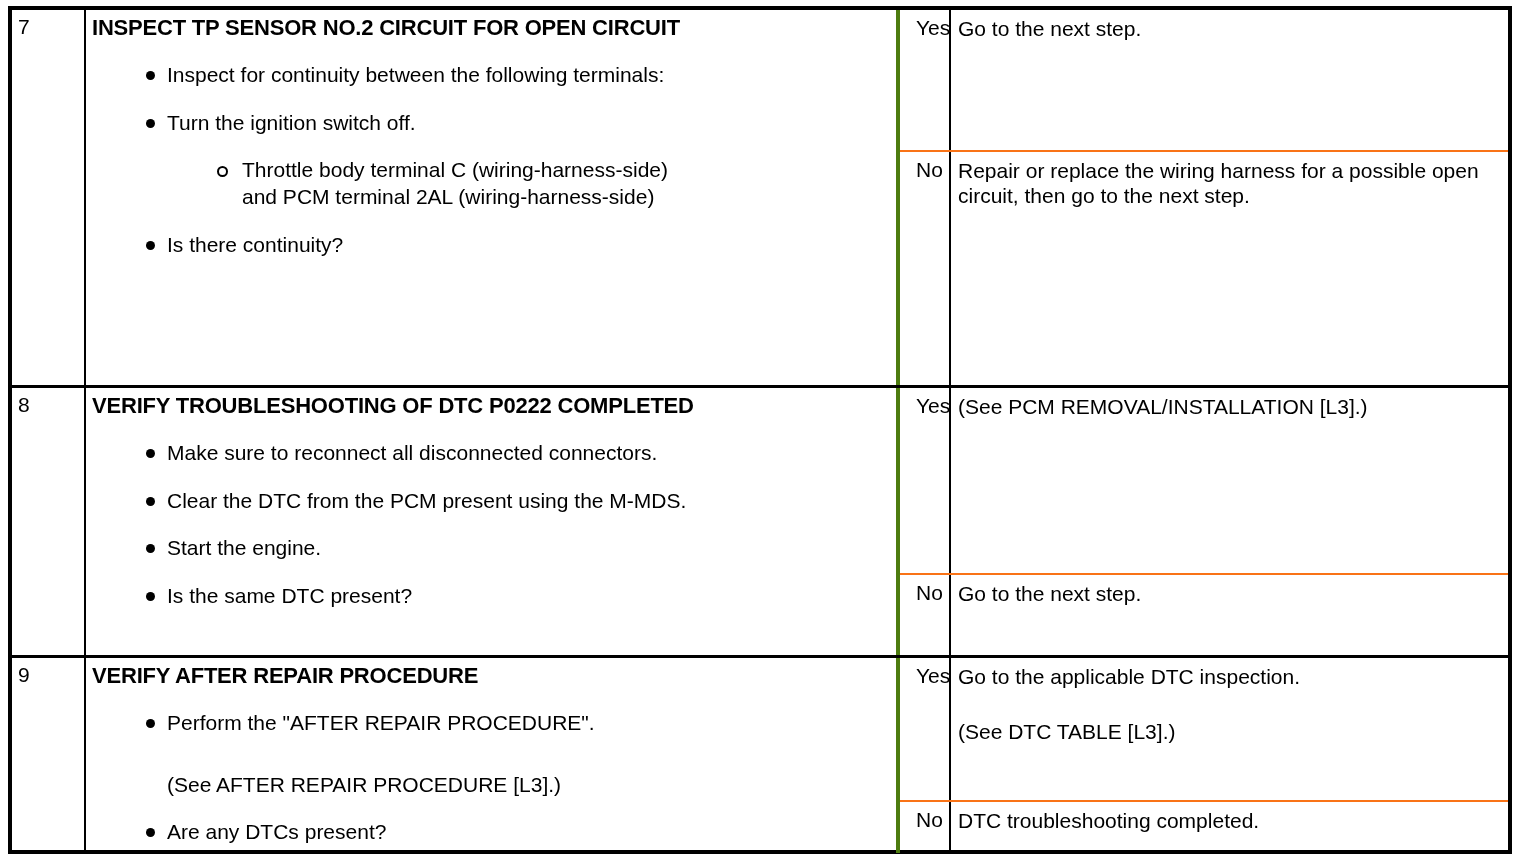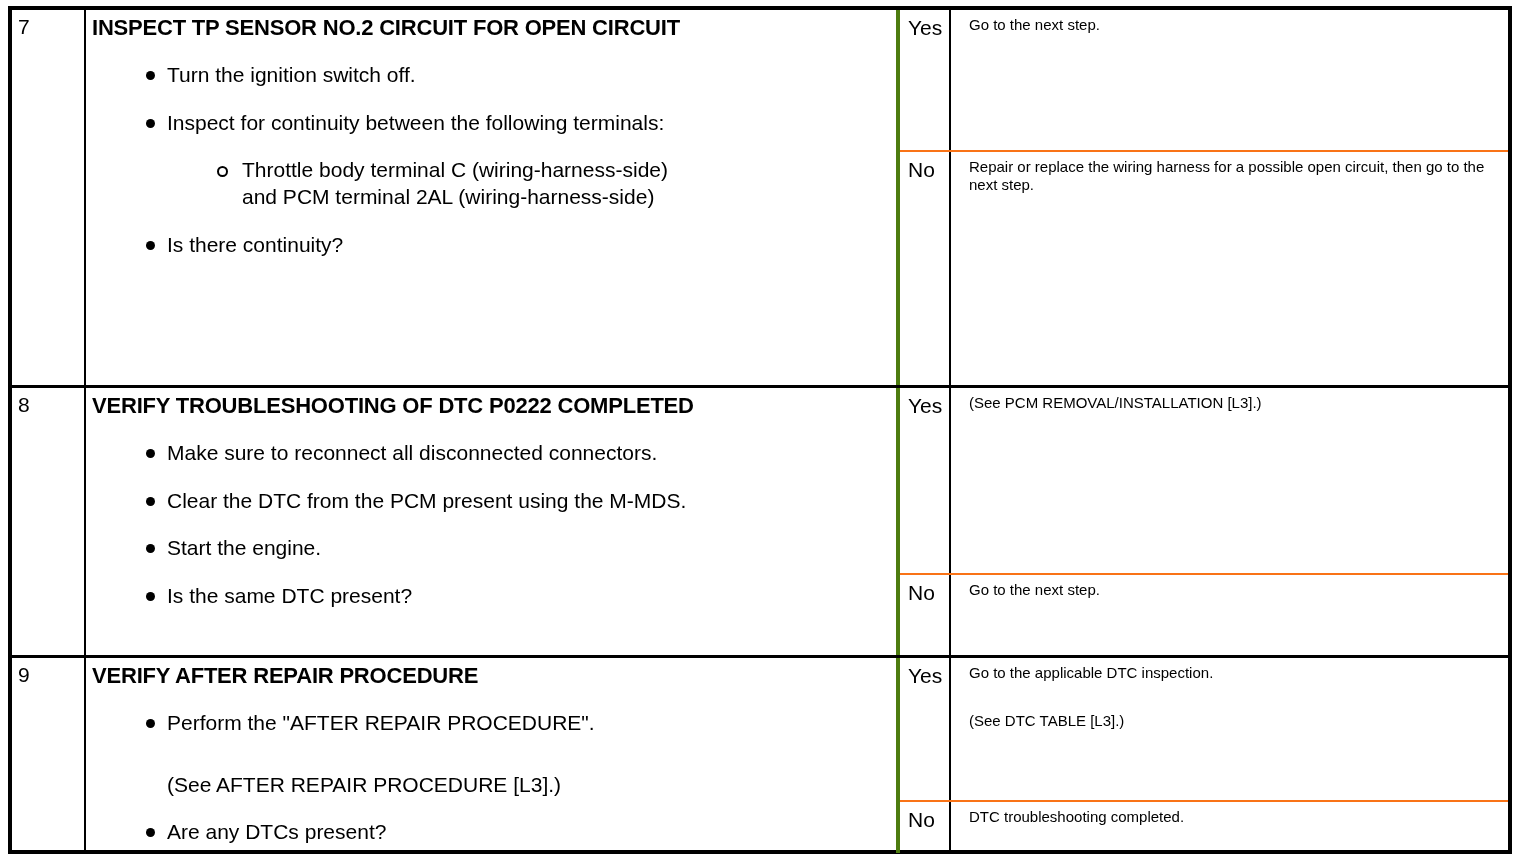--- a/index.html
+++ b/index.html
@@ -75,29 +75,29 @@
     box-sizing: border-box;
     overflow: hidden;
   }
   .ans-block + .ans-block { border-top: 2px solid #f97316; }
 
   .ans-key {
     width: 51px;
     flex: 0 0 51px;
     box-sizing: border-box;
     border-right: 2px solid #000;
-    padding: 6px 0 0 8px;
+    padding: 6px 0 0 16px;
     font-size: 21px;
     line-height: 1.15;
   }
   .ans-text {
     flex: 1 1 auto;
     box-sizing: border-box;
-    padding: 6px 8px 0 18px;
-    font-size: 15px;
+    padding: 6px 8px 0 7px;
+    font-size: 21px;
     line-height: 1.2;
   }
   .ans-text .para + .para { margin-top: 30px; }
 
   
   .r7 .ans-block.yes { height: 140px; }
   .r7 .ans-block.no  { height: 235px; }
   
   .r8 .ans-block.yes { height: 185px; }
   .r8 .ans-block.no  { height: 82px;  }
@@ -170,26 +170,26 @@
       <div class="col-num">
         <span>7</span>
       </div>
 
       <div class="col-body">
         <div class="body-title">INSPECT TP SENSOR NO.2 CIRCUIT FOR OPEN CIRCUIT</div>
         <div class="bullet-list">
 
           <div class="bullet">
             <span class="dot"></span>
+            <span>Inspect for continuity between the following terminals:</span>
+          </div>
+
+          <div class="bullet">
+            <span class="dot"></span>
             <span>Turn the ignition switch off.</span>
-          </div>
-
-          <div class="bullet">
-            <span class="dot"></span>
-            <span>Inspect for continuity between the following terminals:</span>
           </div>
 
 
           <div class="subbullet">
             <span class="ring"></span>
             <span class="l2">Throttle body terminal C (wiring-harness-side)</span>
             <span class="l2">and PCM terminal 2AL (wiring-harness-side)</span>
           </div>
 
           <div class="bullet">

